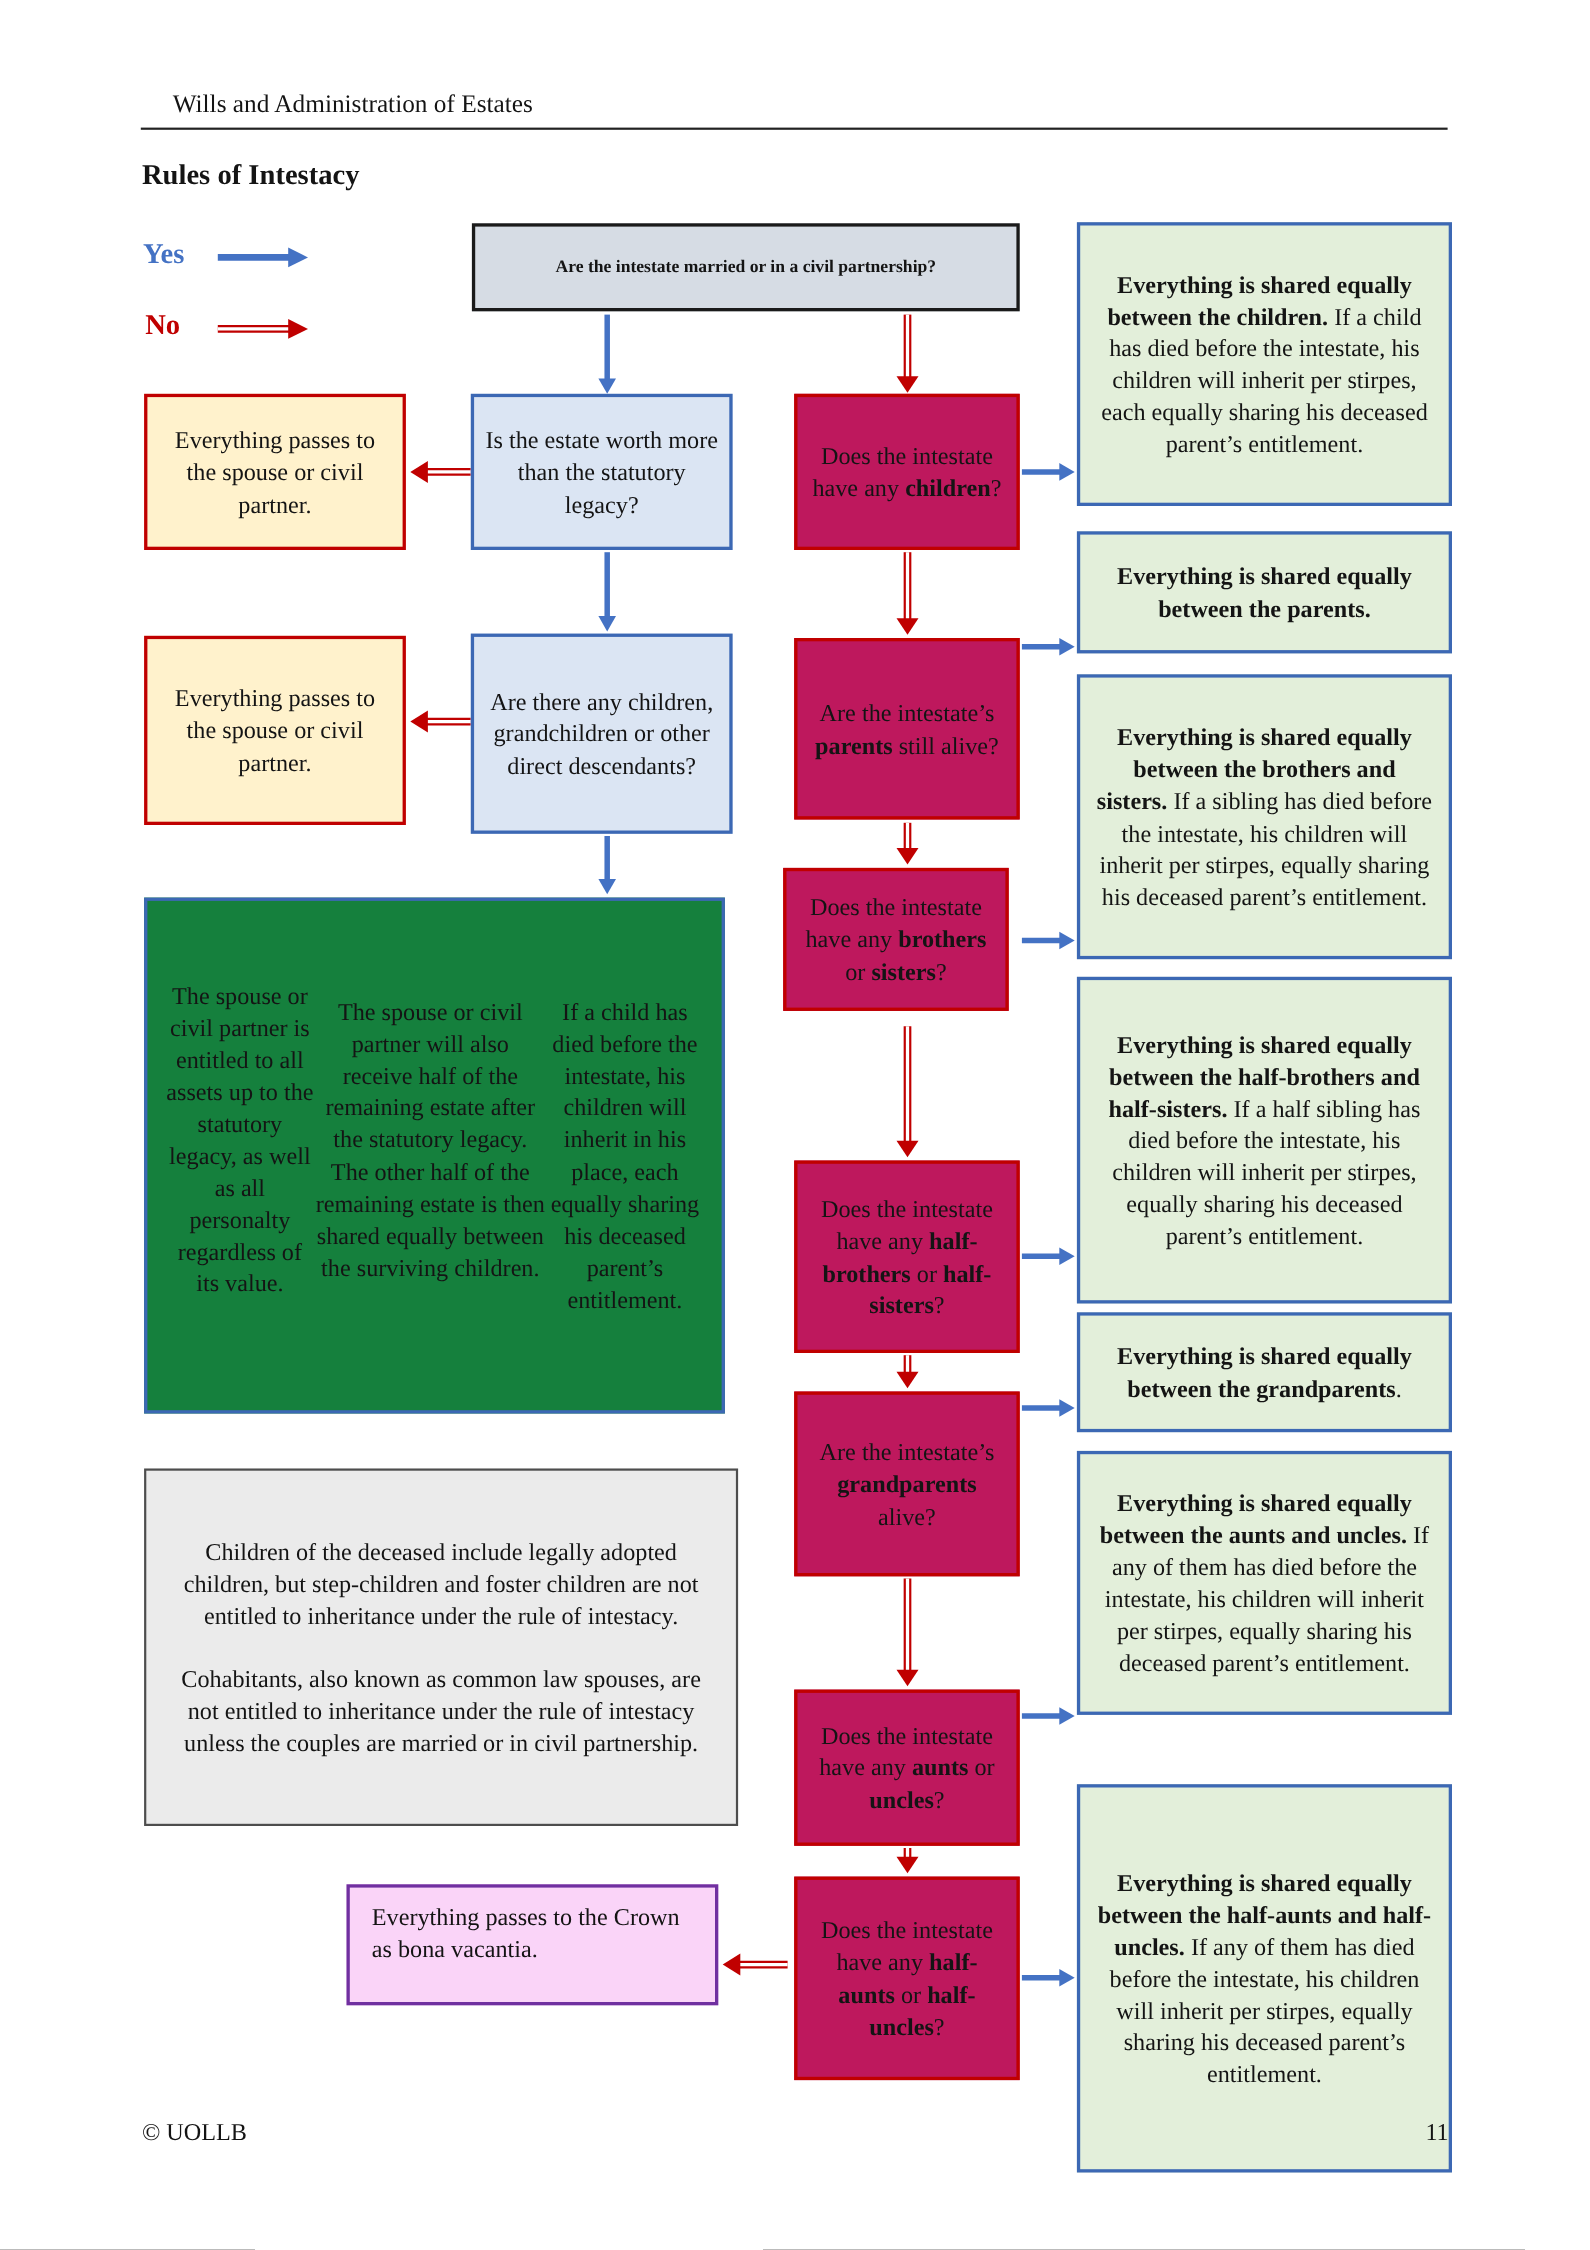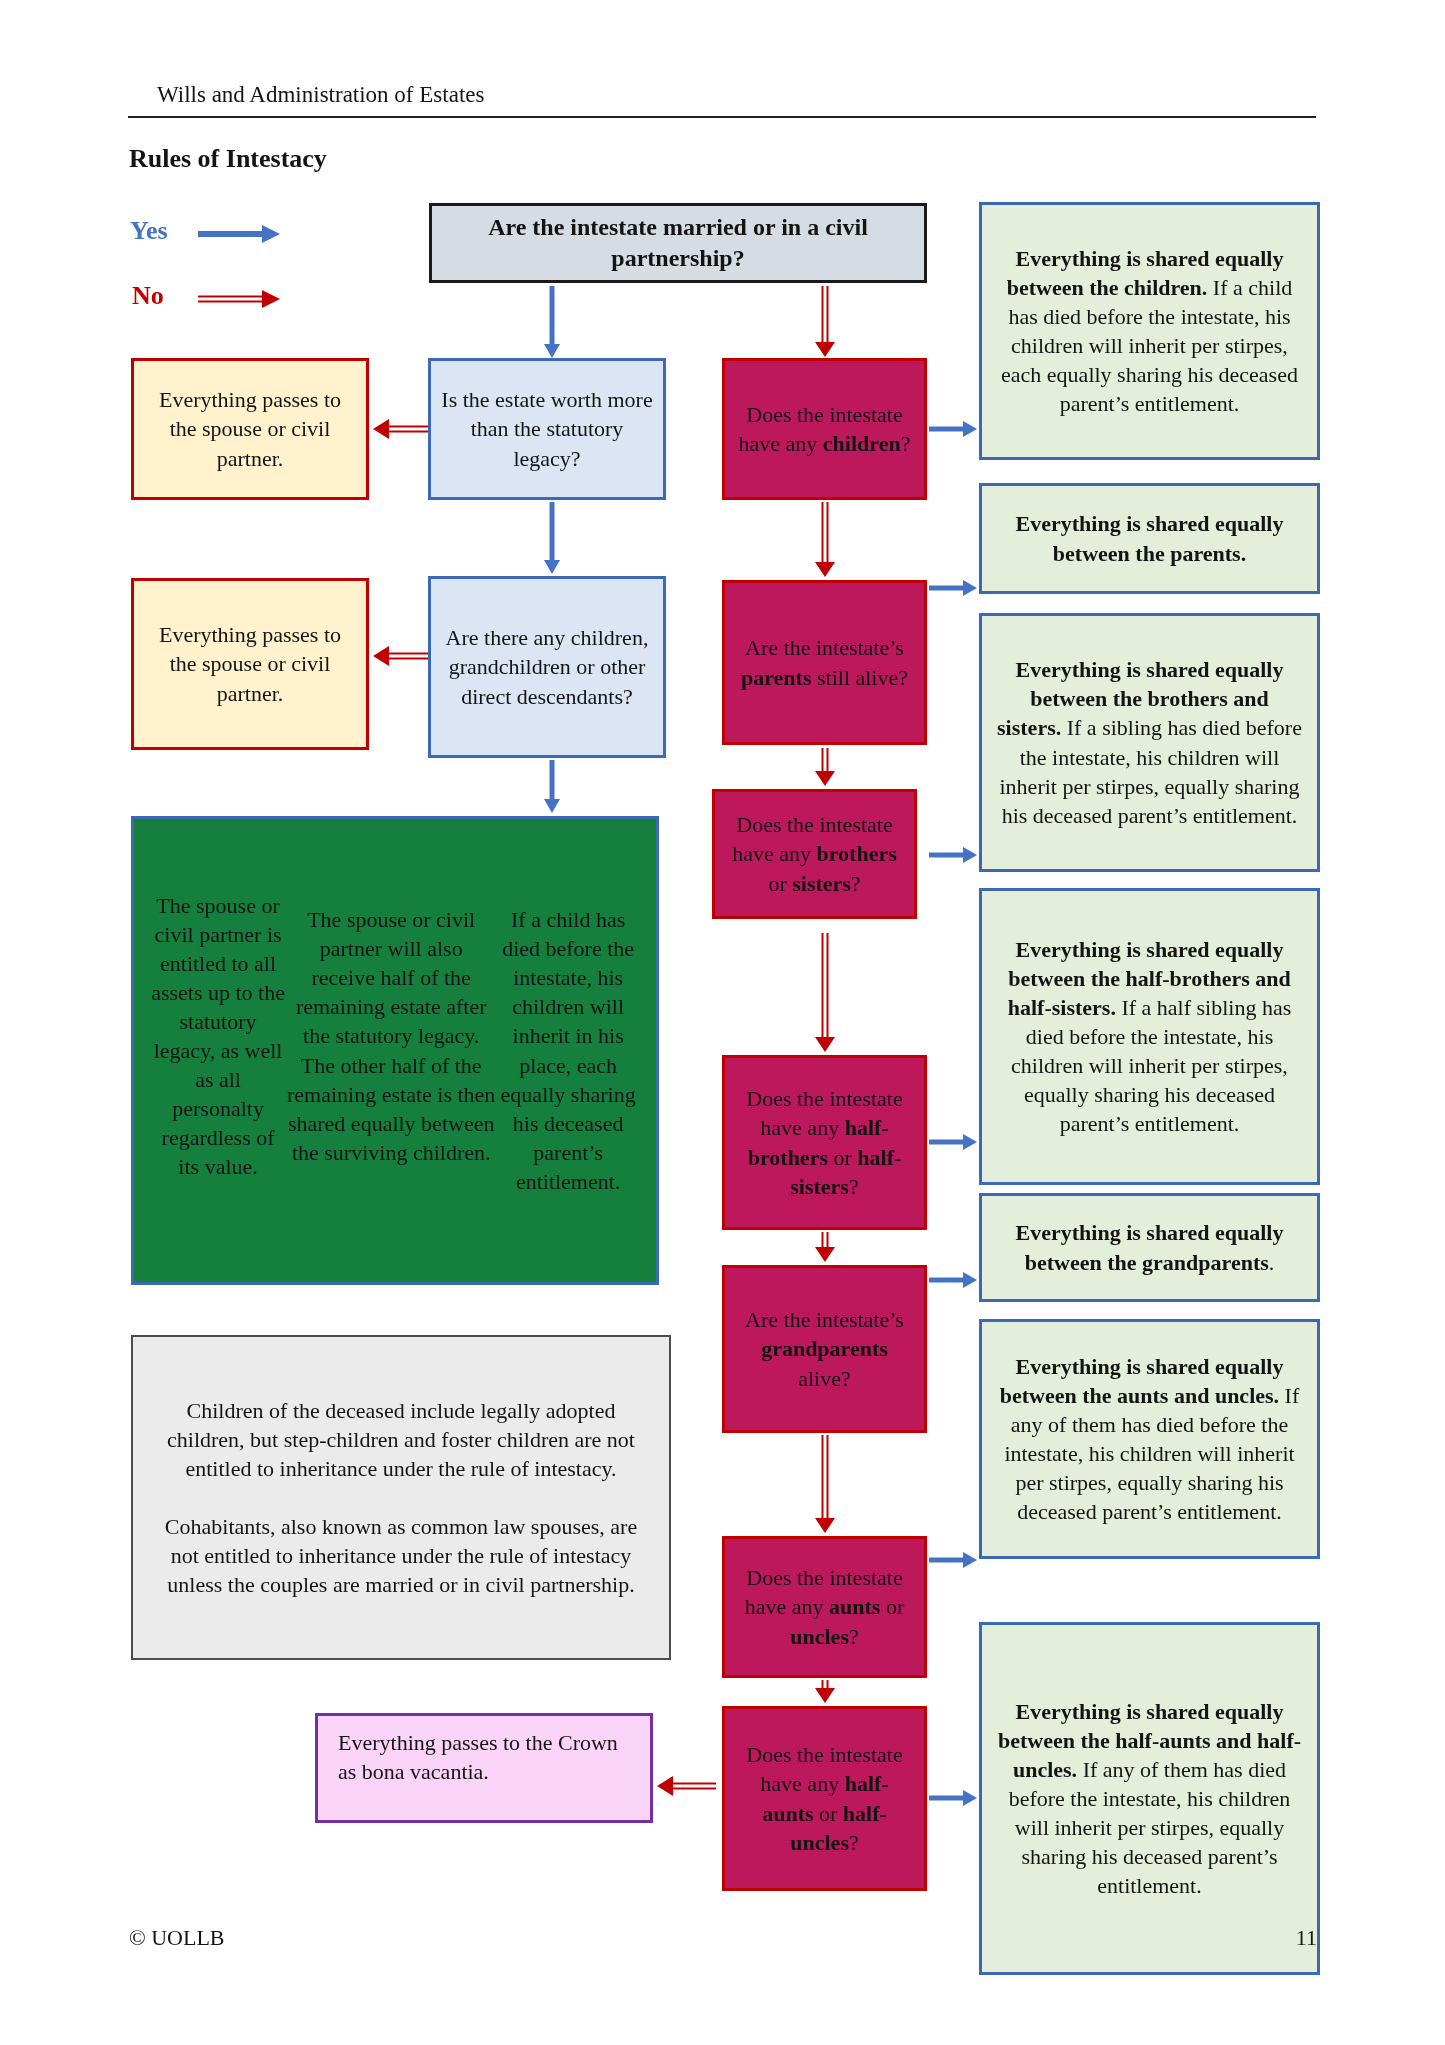--- a/index.html
+++ b/index.html
@@ -16,21 +16,21 @@
   .hdr-rule{left:128px;top:116px;width:1188px;height:2px;background:#222;}
   .ttl{left:129px;top:144px;font-size:26px;font-weight:bold;}
   .legend-label{font-size:26px;font-weight:bold;}
   .yes-label{left:130px;top:216px;color:#4472c4;}
   .no-label{left:132px;top:281px;color:#c00000;}
   .box{
     position:absolute;box-sizing:border-box;
     display:flex;align-items:center;justify-content:center;
     text-align:center;font-size:22px;line-height:1.32;
   }
-  .root{background:#d6dce4;border:3px solid #1a1a1a;font-weight:bold;font-size:24px;line-height:1.28;padding:0 10px;}
+  .root{background:#d6dce4;border:3px solid #1a1a1a;font-weight:bold;font-size:16px;line-height:1.28;padding:0 10px;}
   .spouse{background:#fff2cc;border:3px solid #c00000;padding:0 14px;}
   .estateq{background:#dbe5f3;border:3px solid #3c68b4;padding:0 10px;}
   .question{background:#be185d;border:3px solid #c00000;padding:0 12px;}
   .outcome{background:#e3efda;border:3px solid #3c68b4;padding:4px 14px;}
   .bigblue{background:#15803d;border:3px solid #3c68b4;flex-direction:row;padding:8px 16px;}
   .notebox{background:#ebebeb;border:2px solid #4d4d4d;flex-direction:column;padding:8px 16px;}
   .crown{background:#fad4f8;border:3px solid #7030a0;align-items:flex-start;justify-content:flex-start;text-align:left;padding:12px 20px;}
   .box p{margin:0 0 29px 0;}
   .box p:last-child{margin-bottom:0;}
   .arrows{position:absolute;left:0;top:0;pointer-events:none;}

